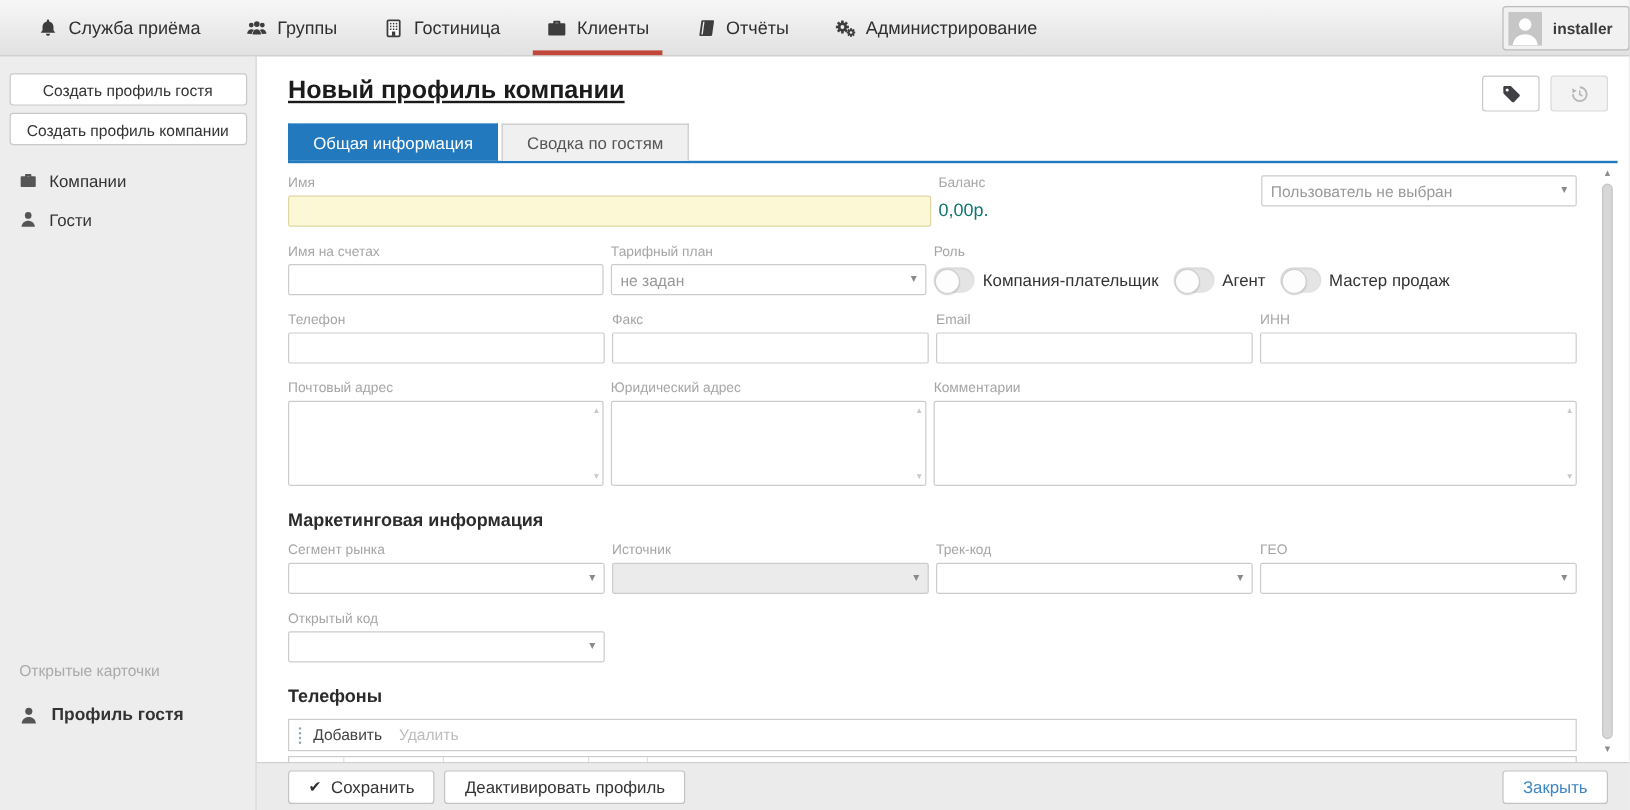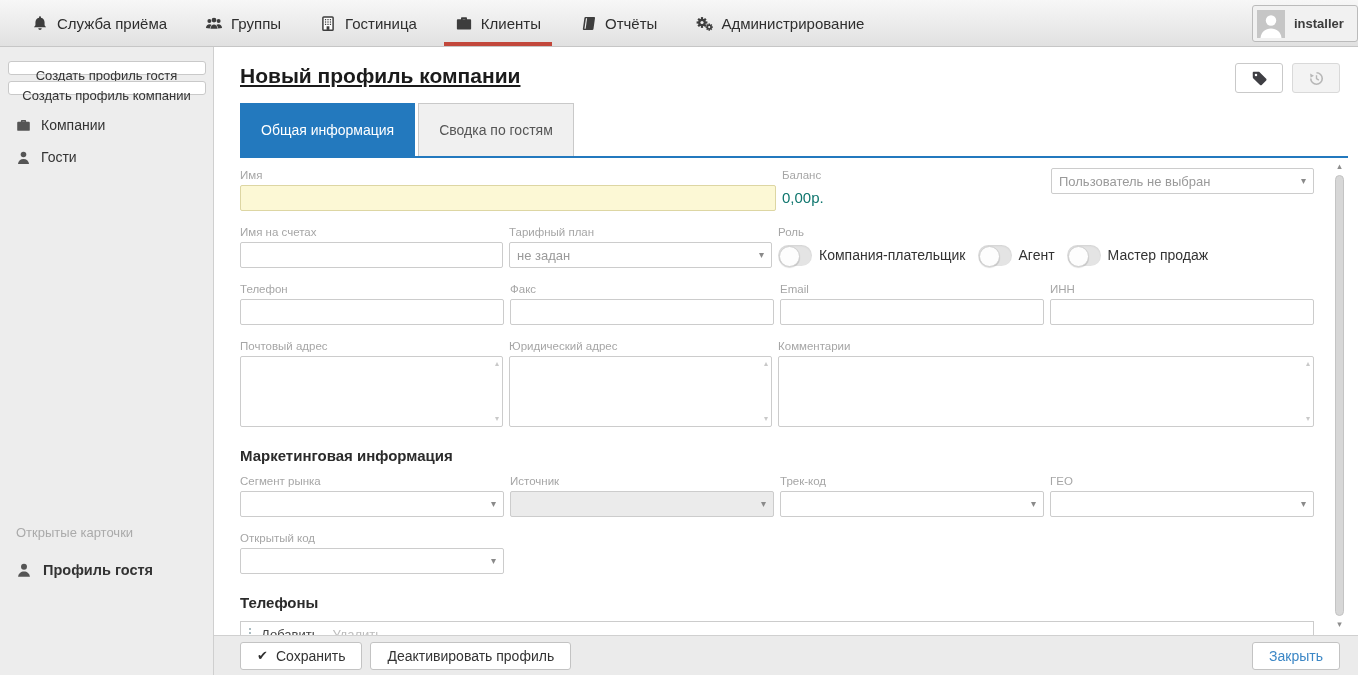--- a/index.html
+++ b/index.html
@@ -20,25 +20,25 @@
                 background:#f1f1f1; border:1px solid #bbb; border-radius:3px;
                 display:flex; align-items:center; gap:9px; padding:0 10px 0 4px; cursor:pointer; }
   .avatar { width:28px; height:28px; background:#c6c6c6; overflow:hidden; }
   .avatar svg { width:28px; height:28px; }
   .user-name { font-weight:bold; font-size:13px; color:#3c3c3c; }
 
   
   .body { flex:1; display:flex; min-height:0; }
   .sidebar { width:214px; flex:0 0 214px; background:#ededed; border-right:1px solid #cfcfcf;
              padding-top:14px; display:flex; flex-direction:column; }
-  .side-btn { display:block; width:198px; margin:0 auto 6px; height:14px; background:#fff;
+  .side-btn { display:block; width:198px; margin:0 auto 6px; height:27px; background:#fff;
               border:1px solid #c9c9c9; border-radius:3px; font-size:13px; color:#333;
               text-align:center; line-height:25px; cursor:pointer; white-space:nowrap; }
   .side-nav { margin-top:8px; }
-  .side-item { display:flex; align-items:flex-end; gap:10px; padding:8px 16px; font-size:14px;
+  .side-item { display:flex; align-items:flex-start; gap:10px; padding:8px 16px; font-size:14px;
                color:#333; cursor:pointer; }
   .side-item svg { width:15px; height:15px; fill:#555; flex:0 0 auto; }
   .open-cards { margin-top:352px; }
   .open-cards-label { padding:0 16px 10px; color:#aaa; font-size:13px; }
   .card-item { display:flex; align-items:center; gap:11px; font-size:14.5px; font-weight:bold;
                color:#333; padding:12px 16px; cursor:pointer; }
   .card-item svg { width:16px; height:16px; fill:#555; flex:0 0 auto; }
   .card-item.active { background:#2379be; color:#fff; border-radius:2px; margin:0 6px 8px;
                       padding:12px 12px; }
   .card-item.active svg { fill:rgba(255,255,255,.55); }
@@ -48,21 +48,21 @@
   .content { flex:1; display:flex; flex-direction:column; position:relative; min-height:0; }
   .page-title { margin:17px 0 0 26px; font-size:21px; font-weight:bold; color:#1b1b1b;text-decoration:underline; }
   .head-btns { position:absolute; top:16px; right:18px; display:flex; gap:9px; }
   .icon-btn { width:48px; height:30px; background:#fff; border:1px solid #c9c9c9;
               border-radius:3px; display:flex; align-items:center; justify-content:center;
               cursor:pointer; color:#3f3f44; }
   .icon-btn svg { width:17px; height:17px; fill:currentColor; }
   .icon-btn.disabled { background:#f3f3f3; border-color:#d9d9d9; color:#b7b7b7; cursor:default; }
 
   .tabs { display:flex; align-items:flex-end; margin:15px 10px 0 26px; border-bottom:2px solid #2379be; }
-  .tab { font-size:14px; padding:18px 20px; cursor:pointer; white-space:nowrap;text-align:center; }
+  .tab { font-size:14px; padding:7px 20px; cursor:pointer; white-space:nowrap;text-align:center; }
   .tab.active { background:#2379be; color:#fff; border:1px solid #2379be; border-bottom:none; }
   .tab.inactive { background:#f0f0f0; color:#555; border:1px solid #c9c9c9; border-bottom:none; margin-left:3px; }
 
   .form { flex:1; overflow:hidden; position:relative; padding:10px 44px 0 26px; }
   .frow { display:flex; column-gap:6px; margin-bottom:14px; }
   .field { display:flex; flex-direction:column; }
   .w1 { width:264px; } .w2 { width:538px; }
   .flabel { font-size:11.5px; color:#a6a6a6; margin-bottom:3px; height:14px; line-height:14px; white-space:nowrap; }
   .tinput { height:26px; border:1px solid #ccc; border-radius:2px; padding:0 6px; font-size:13px;
             font-family:inherit; color:#333; background:#fff; outline:none; width:100%; }

